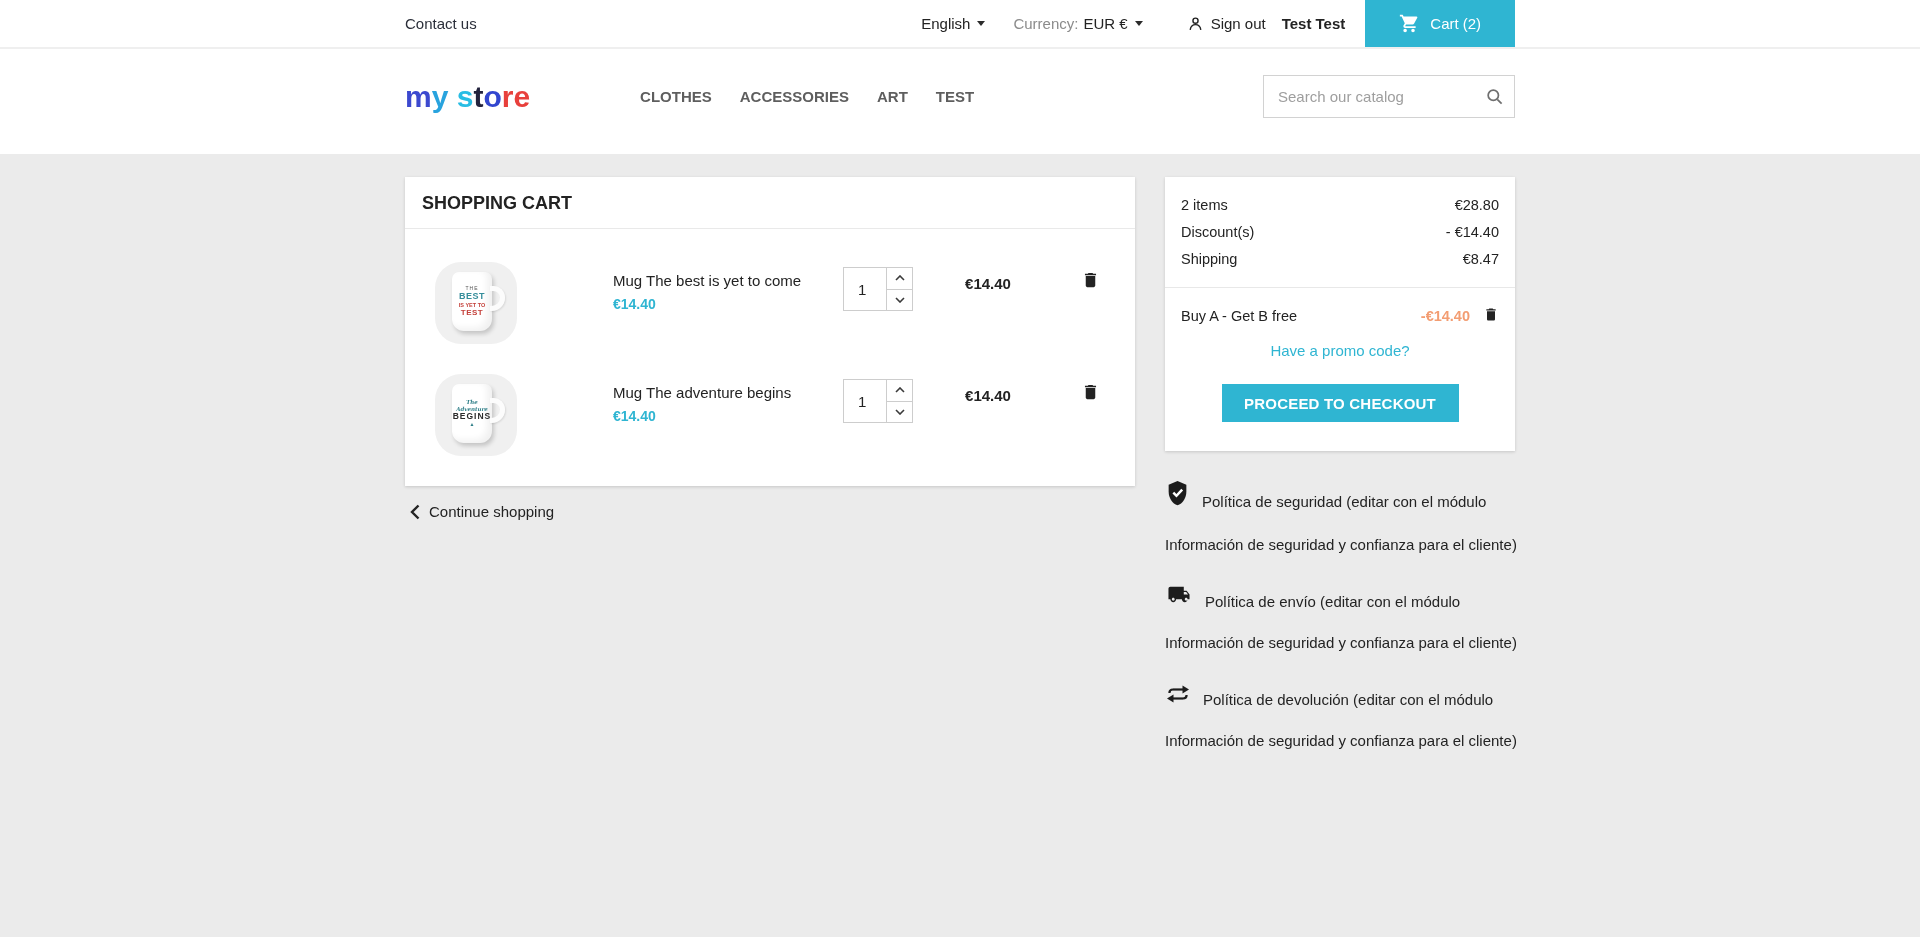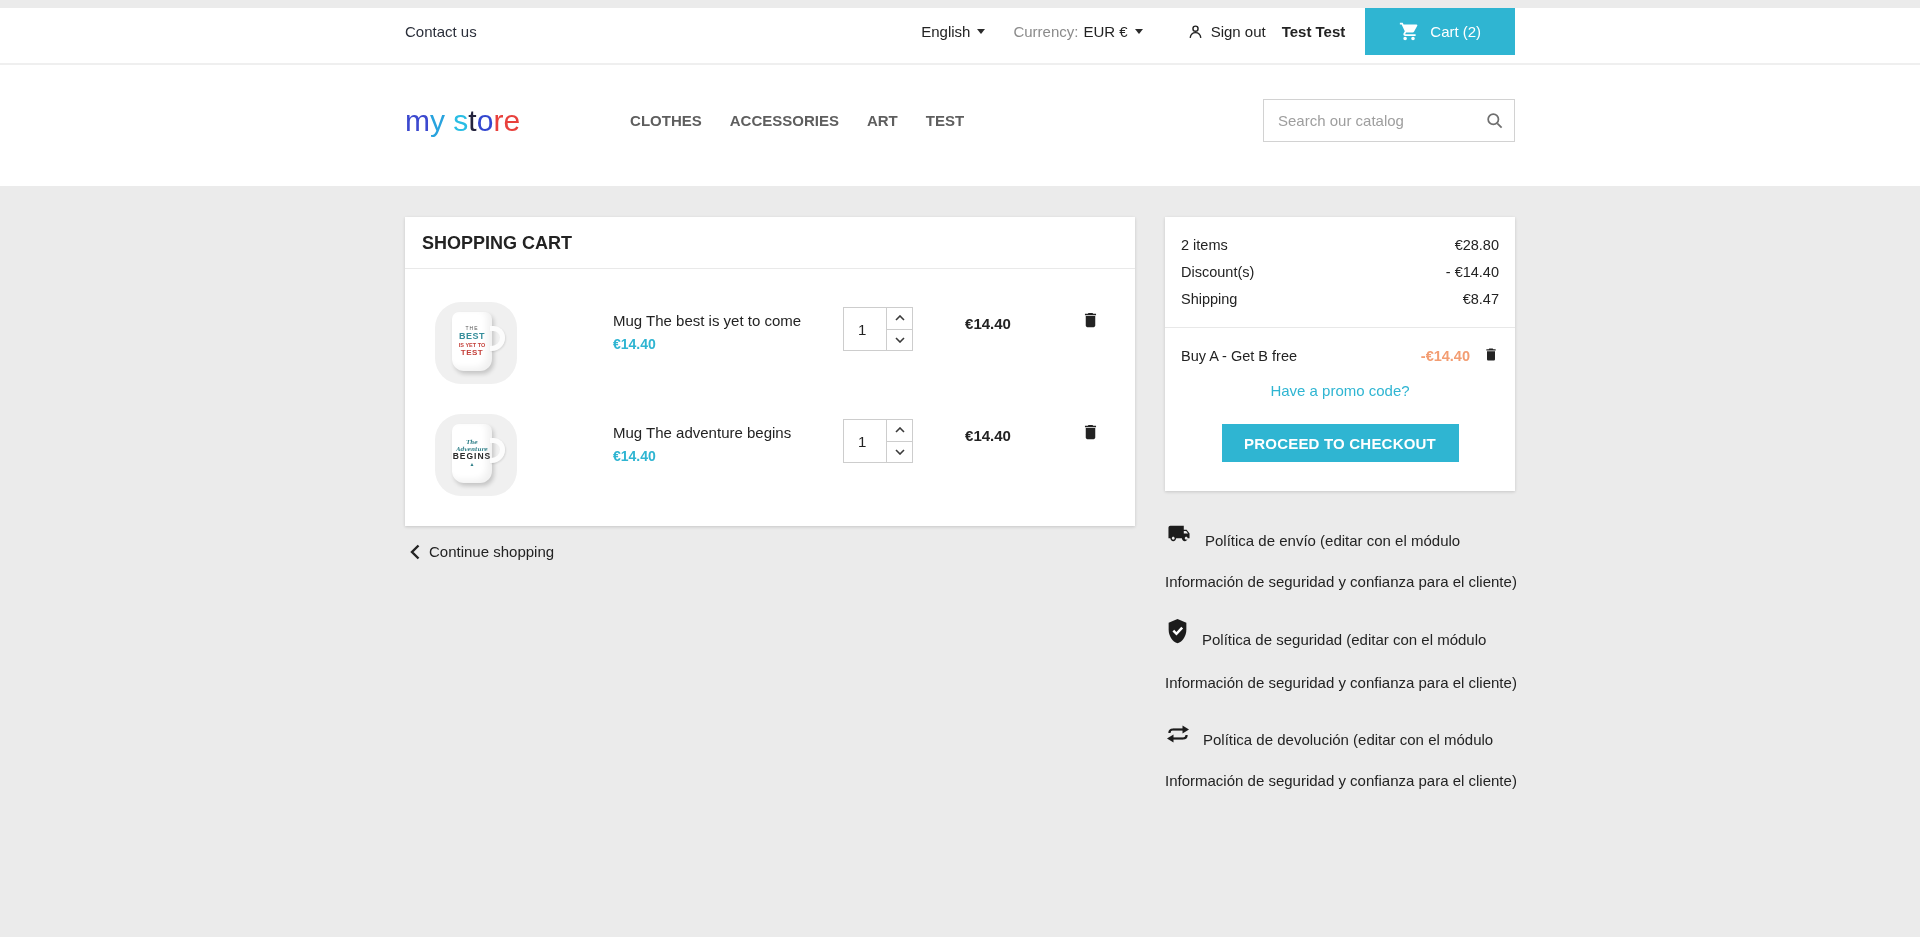--- a/index.html
+++ b/index.html
@@ -3,21 +3,21 @@
 <meta charset="utf-8">
 <style>
   * { margin:0; padding:0; box-sizing:border-box; }
   html,body { width:1920px; height:937px; }
   body {
     font-family: "Liberation Sans", sans-serif;
     background:#ebebeb;
     color:#232323;
     overflow:hidden;
   }
-  .container { width:1110px; margin:8px auto; }
+  .container { width:1110px; margin:0 auto; }
 
   
   .topbar { background:#fff; border-bottom:2px solid #efefef; }
   .topbar-inner { display:flex; align-items:center; justify-content:space-between; height:47px; }
   .contact-link { font-size:15px; color:#2b2f3a; text-decoration:none; cursor:pointer; }
   .topbar-right { display:flex; align-items:center; height:47px; }
   .tb-item { font-size:15px; color:#232323; display:flex; align-items:center; cursor:pointer; }
   .caret { display:inline-block; width:0; height:0; border-left:4px solid transparent;
            border-right:4px solid transparent; border-top:5px solid #2b2b2b; margin-left:7px; }
   .muted { color:#8b8b8b; margin-right:5px; }
@@ -27,21 +27,21 @@
   .signout svg { margin-right:7px; }
   .user-name { font-weight:700; margin-right:20px; text-decoration:none; color:#232323; cursor:pointer; }
   .cart-btn { height:47px; background:#2fb5d2; color:#fff; display:flex; align-items:center;
               padding:0 34px; font-size:15px; text-decoration:none; cursor:pointer; border:none; }
   .cart-btn svg { margin-right:10px; }
   .cart-btn .lbl { margin-right:4px; }
 
   
   .header { background:#fff; padding:26px 0 36px; }
   .header-inner { display:flex; align-items:center; }
-  .logo { font-size:30px; font-weight:400; letter-spacing:0; white-space:pre; cursor:pointer; text-decoration:none; }
+  .logo { font-size:30px; font-weight:700; letter-spacing:0; white-space:pre; cursor:pointer; text-decoration:none; }
   .nav { margin-left:110px; display:flex; align-items:center; }
   .nav a { font-size:15px; font-weight:700; color:#5e5e5e; text-decoration:none; text-transform:uppercase;
            margin-right:28px; cursor:pointer; }
   .search-box { margin-left:auto; position:relative; width:252px; }
   .search-box input { width:252px; height:43px; border:1px solid #d2d2d2; background:#fff;
                       padding:0 38px 0 14px; font-size:15px; color:#232323; font-family:inherit; }
   .search-box input::placeholder { color:#9e9e9e; }
   .search-icon { position:absolute; right:11px; top:12px; }
 
   
@@ -296,32 +296,32 @@
             </svg>
           </button>
         </div>
         <a class="promo-link">Have a promo code?</a>
         <button class="checkout-btn">PROCEED TO CHECKOUT</button>
       </div>
 
       <div class="reassurance">
         <p class="reassure">
           <span class="ricon">
-            <svg width="28" height="23" viewBox="0 0 24 24" fill="#1c1c1c">
-              <path d="M20 8h-3V4H3c-1.1 0-2 .9-2 2v11h2c0 1.66 1.34 3 3 3s3-1.34 3-3h6c0 1.66 1.34 3 3 3s3-1.34 3-3h2v-5l-3-4zM19.5 9.5l1.96 2.5H17V9.5h2.5zM6 18.5c-.83 0-1.5-.67-1.5-1.5s.67-1.5 1.5-1.5 1.5.67 1.5 1.5-.67 1.5-1.5 1.5zm13.5 0c-.83 0-1.5-.67-1.5-1.5s.67-1.5 1.5-1.5 1.5.67 1.5 1.5-.67 1.5-1.5 1.5z"></path>
-            </svg>
-          </span><span>Política de envío (editar con el módulo Información de seguridad y confianza para el cliente)</span>
-        </p>
-        <p class="reassure">
-          <span class="ricon">
             <svg width="25" height="29" viewBox="0 0 24 26" fill="none">
               <path d="M12 1 3.5 4.6 v6.6 c0 6 3.6 11.5 8.5 13 4.9-1.5 8.5-7 8.5-13 V4.6 Z" fill="#1c1c1c"></path>
               <path d="M8 12.2 l3 3 5.5-6" stroke="#ffffff" stroke-width="2.4" fill="none"></path>
             </svg>
           </span><span>Política de seguridad (editar con el módulo Información de seguridad y confianza para el cliente)</span>
+        </p>
+        <p class="reassure">
+          <span class="ricon">
+            <svg width="28" height="23" viewBox="0 0 24 24" fill="#1c1c1c">
+              <path d="M20 8h-3V4H3c-1.1 0-2 .9-2 2v11h2c0 1.66 1.34 3 3 3s3-1.34 3-3h6c0 1.66 1.34 3 3 3s3-1.34 3-3h2v-5l-3-4zM19.5 9.5l1.96 2.5H17V9.5h2.5zM6 18.5c-.83 0-1.5-.67-1.5-1.5s.67-1.5 1.5-1.5 1.5.67 1.5 1.5-.67 1.5-1.5 1.5zm13.5 0c-.83 0-1.5-.67-1.5-1.5s.67-1.5 1.5-1.5 1.5.67 1.5 1.5-.67 1.5-1.5 1.5z"></path>
+            </svg>
+          </span><span>Política de envío (editar con el módulo Información de seguridad y confianza para el cliente)</span>
         </p>
         <p class="reassure">
           <span class="ricon">
             <svg width="26" height="20" viewBox="0 0 26 20" fill="none" stroke="#1c1c1c" stroke-width="2.2">
               <path d="M8 5.5 h11"></path>
               <path d="M8 5.5 c-2.6 0-3.6 1.3-3.6 3.4"></path>
               <path d="M18 14.5 H7"></path>
               <path d="M18 14.5 c2.6 0 3.6-1.3 3.6-3.4"></path>
               <path d="M17.5 1.5 24 5.5 l-6.5 4z" fill="#1c1c1c" stroke="none"></path>
               <path d="M8.5 10.5 2 14.5 l6.5 4z" fill="#1c1c1c" stroke="none"></path>

